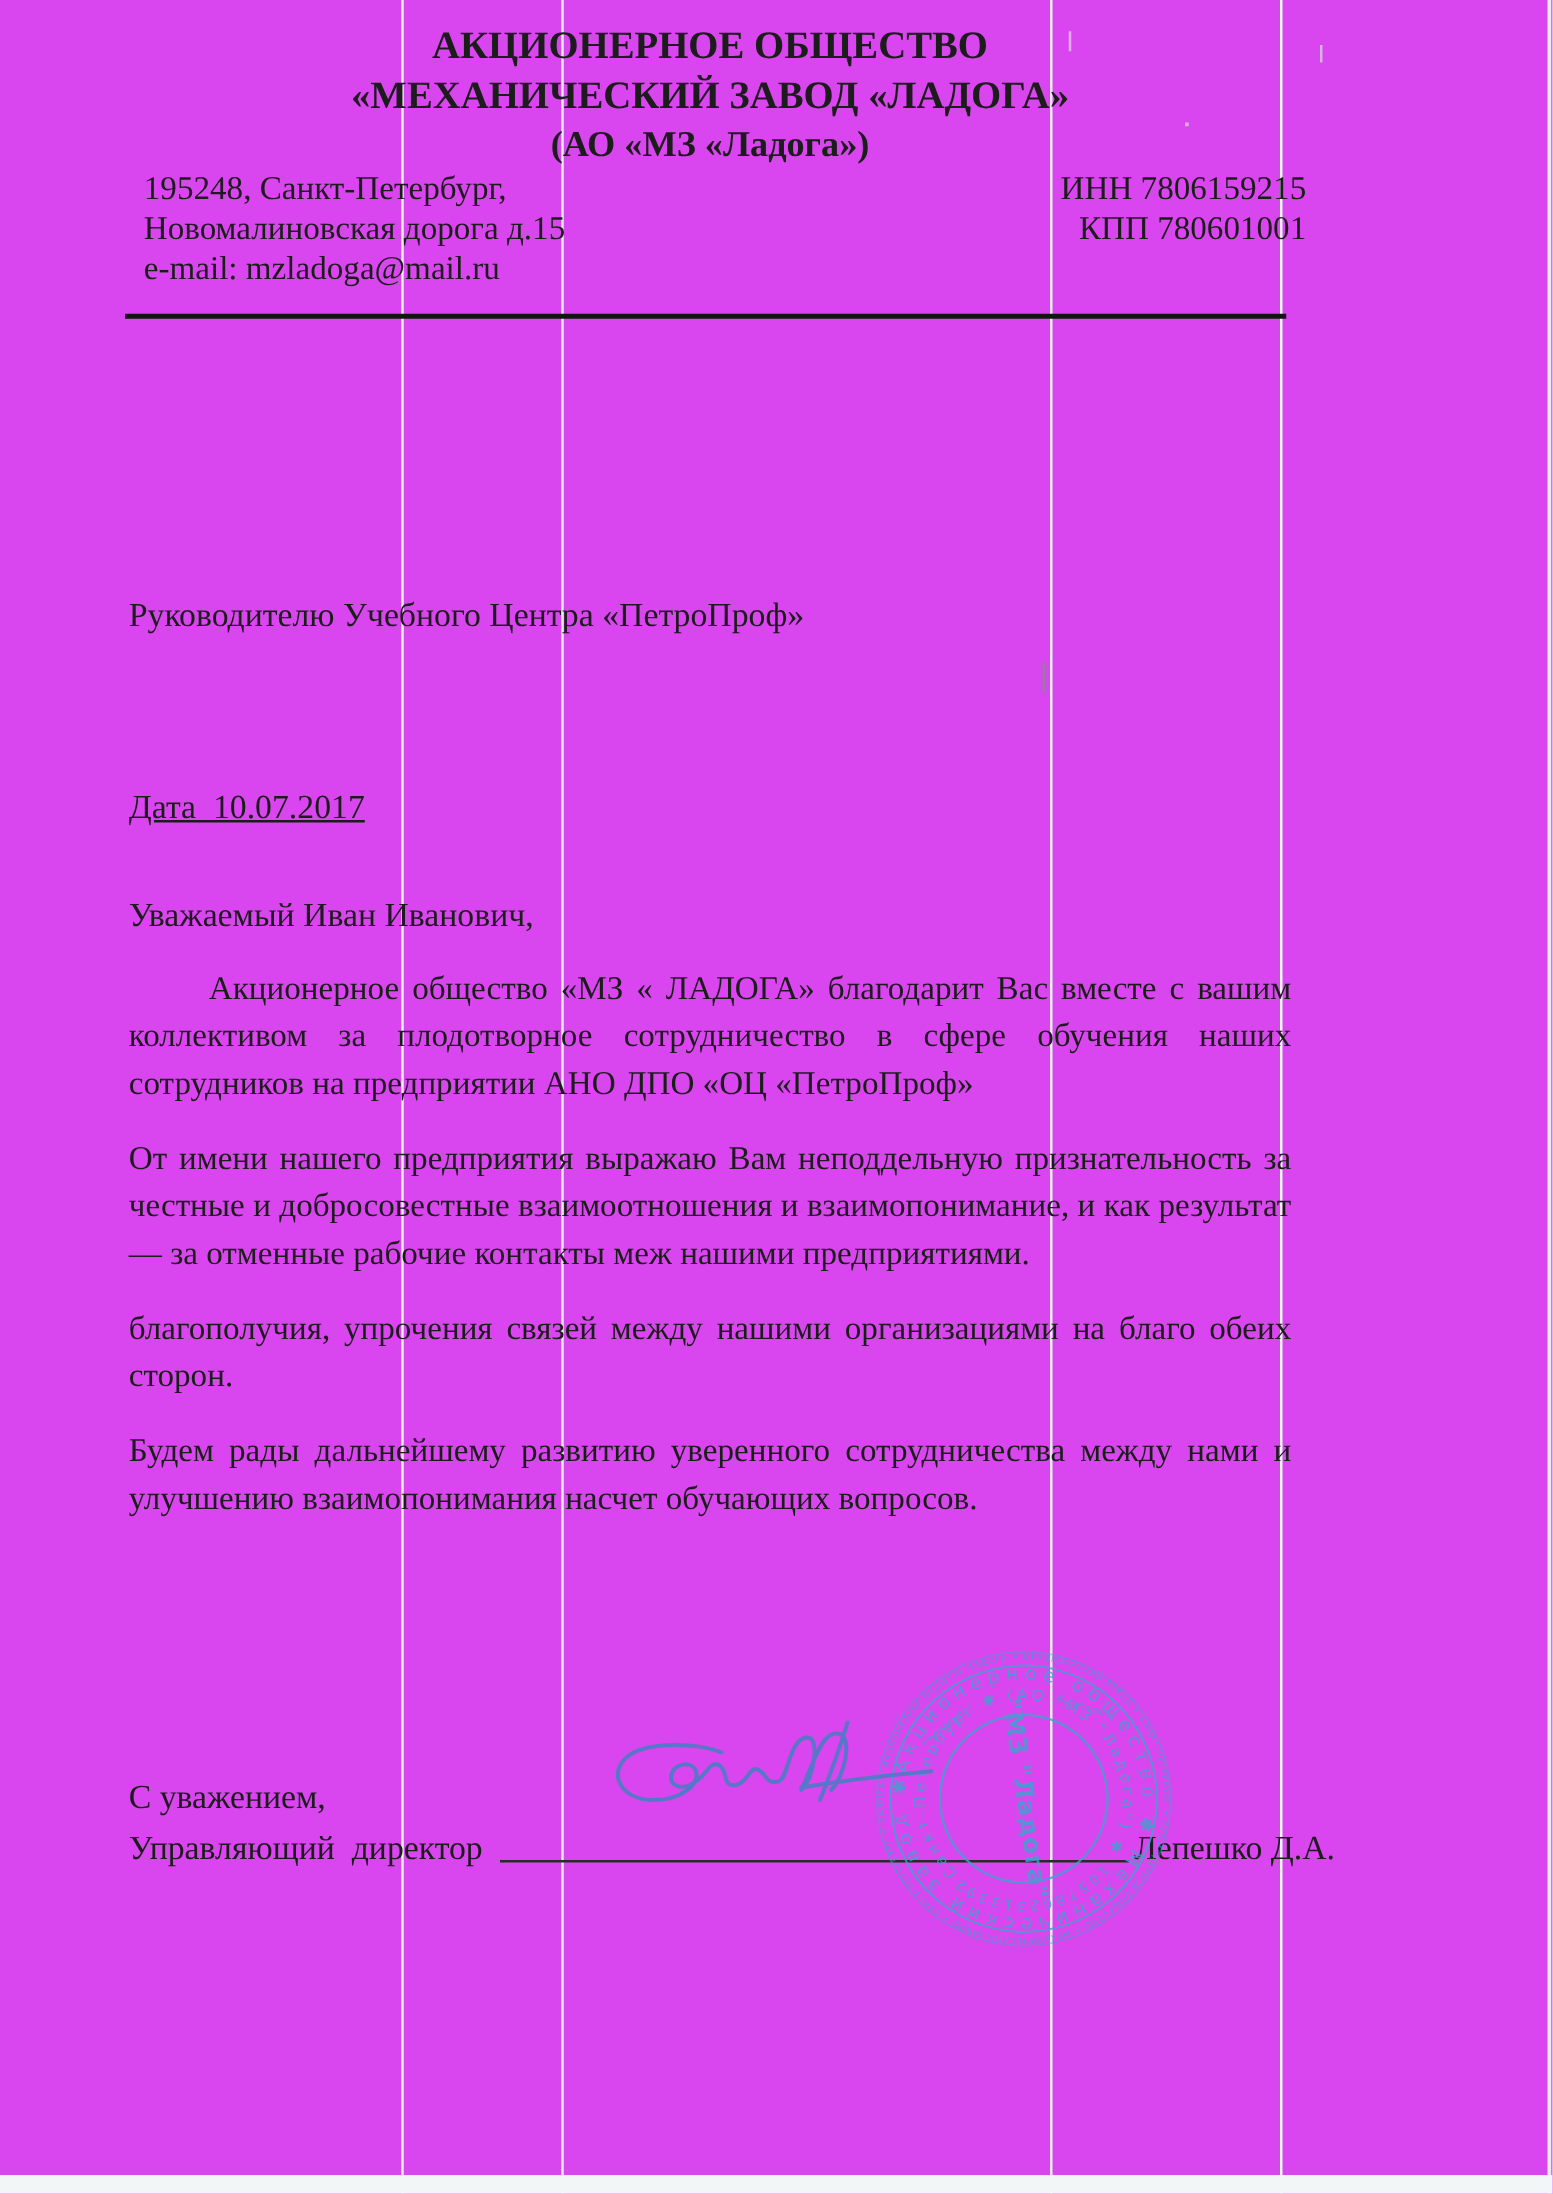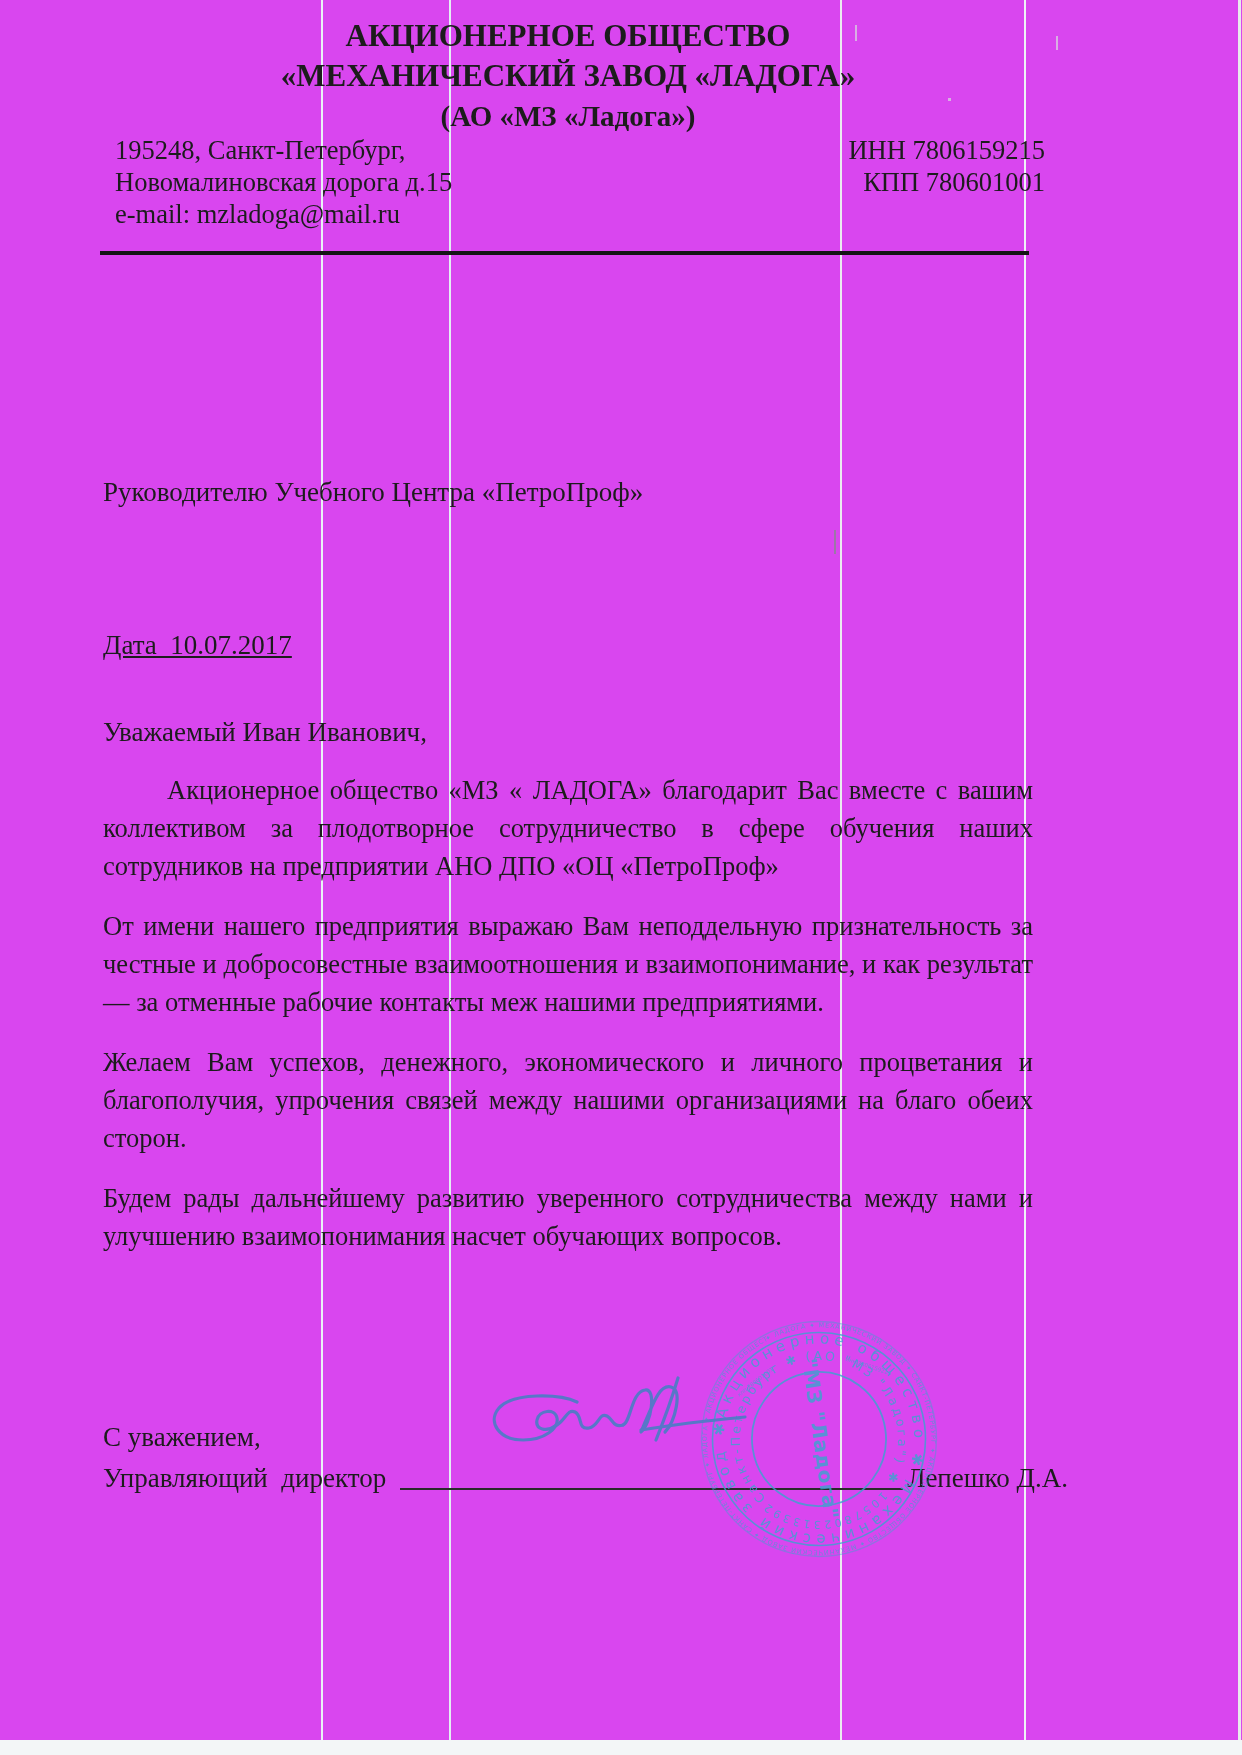--- a/index.html
+++ b/index.html
@@ -84,21 +84,20 @@
         <div class="ln fill ind">Акционерное общество «МЗ « ЛАДОГА»  благодарит Вас вместе с вашим</div>
         <div class="ln fill">коллективом за плодотворное сотрудничество в сфере обучения наших</div>
         <div class="ln">сотрудников на предприятии АНО ДПО «ОЦ «ПетроПроф»</div>
       </div>
       <div class="para">
         <div class="ln fill">От имени нашего предприятия выражаю Вам неподдельную признательность за</div>
         <div class="ln fill">честные и добросовестные взаимоотношения и взаимопонимание, и как результат</div>
         <div class="ln">— за отменные рабочие контакты меж нашими предприятиями.</div>
       </div>
       <div class="para">
-        <div class="ln fill">Желаем Вам успехов, денежного, экономического и личного процветания и</div>
         <div class="ln fill">благополучия, упрочения связей между нашими организациями на благо обеих</div>
         <div class="ln">сторон.</div>
       </div>
       <div class="para">
         <div class="ln fill">Будем рады дальнейшему развитию уверенного сотрудничества между нами и</div>
         <div class="ln">улучшению взаимопонимания насчет обучающих  вопросов.</div>
       </div>
     </div>
 
   <div class="abs closing">С уважением,</div>

